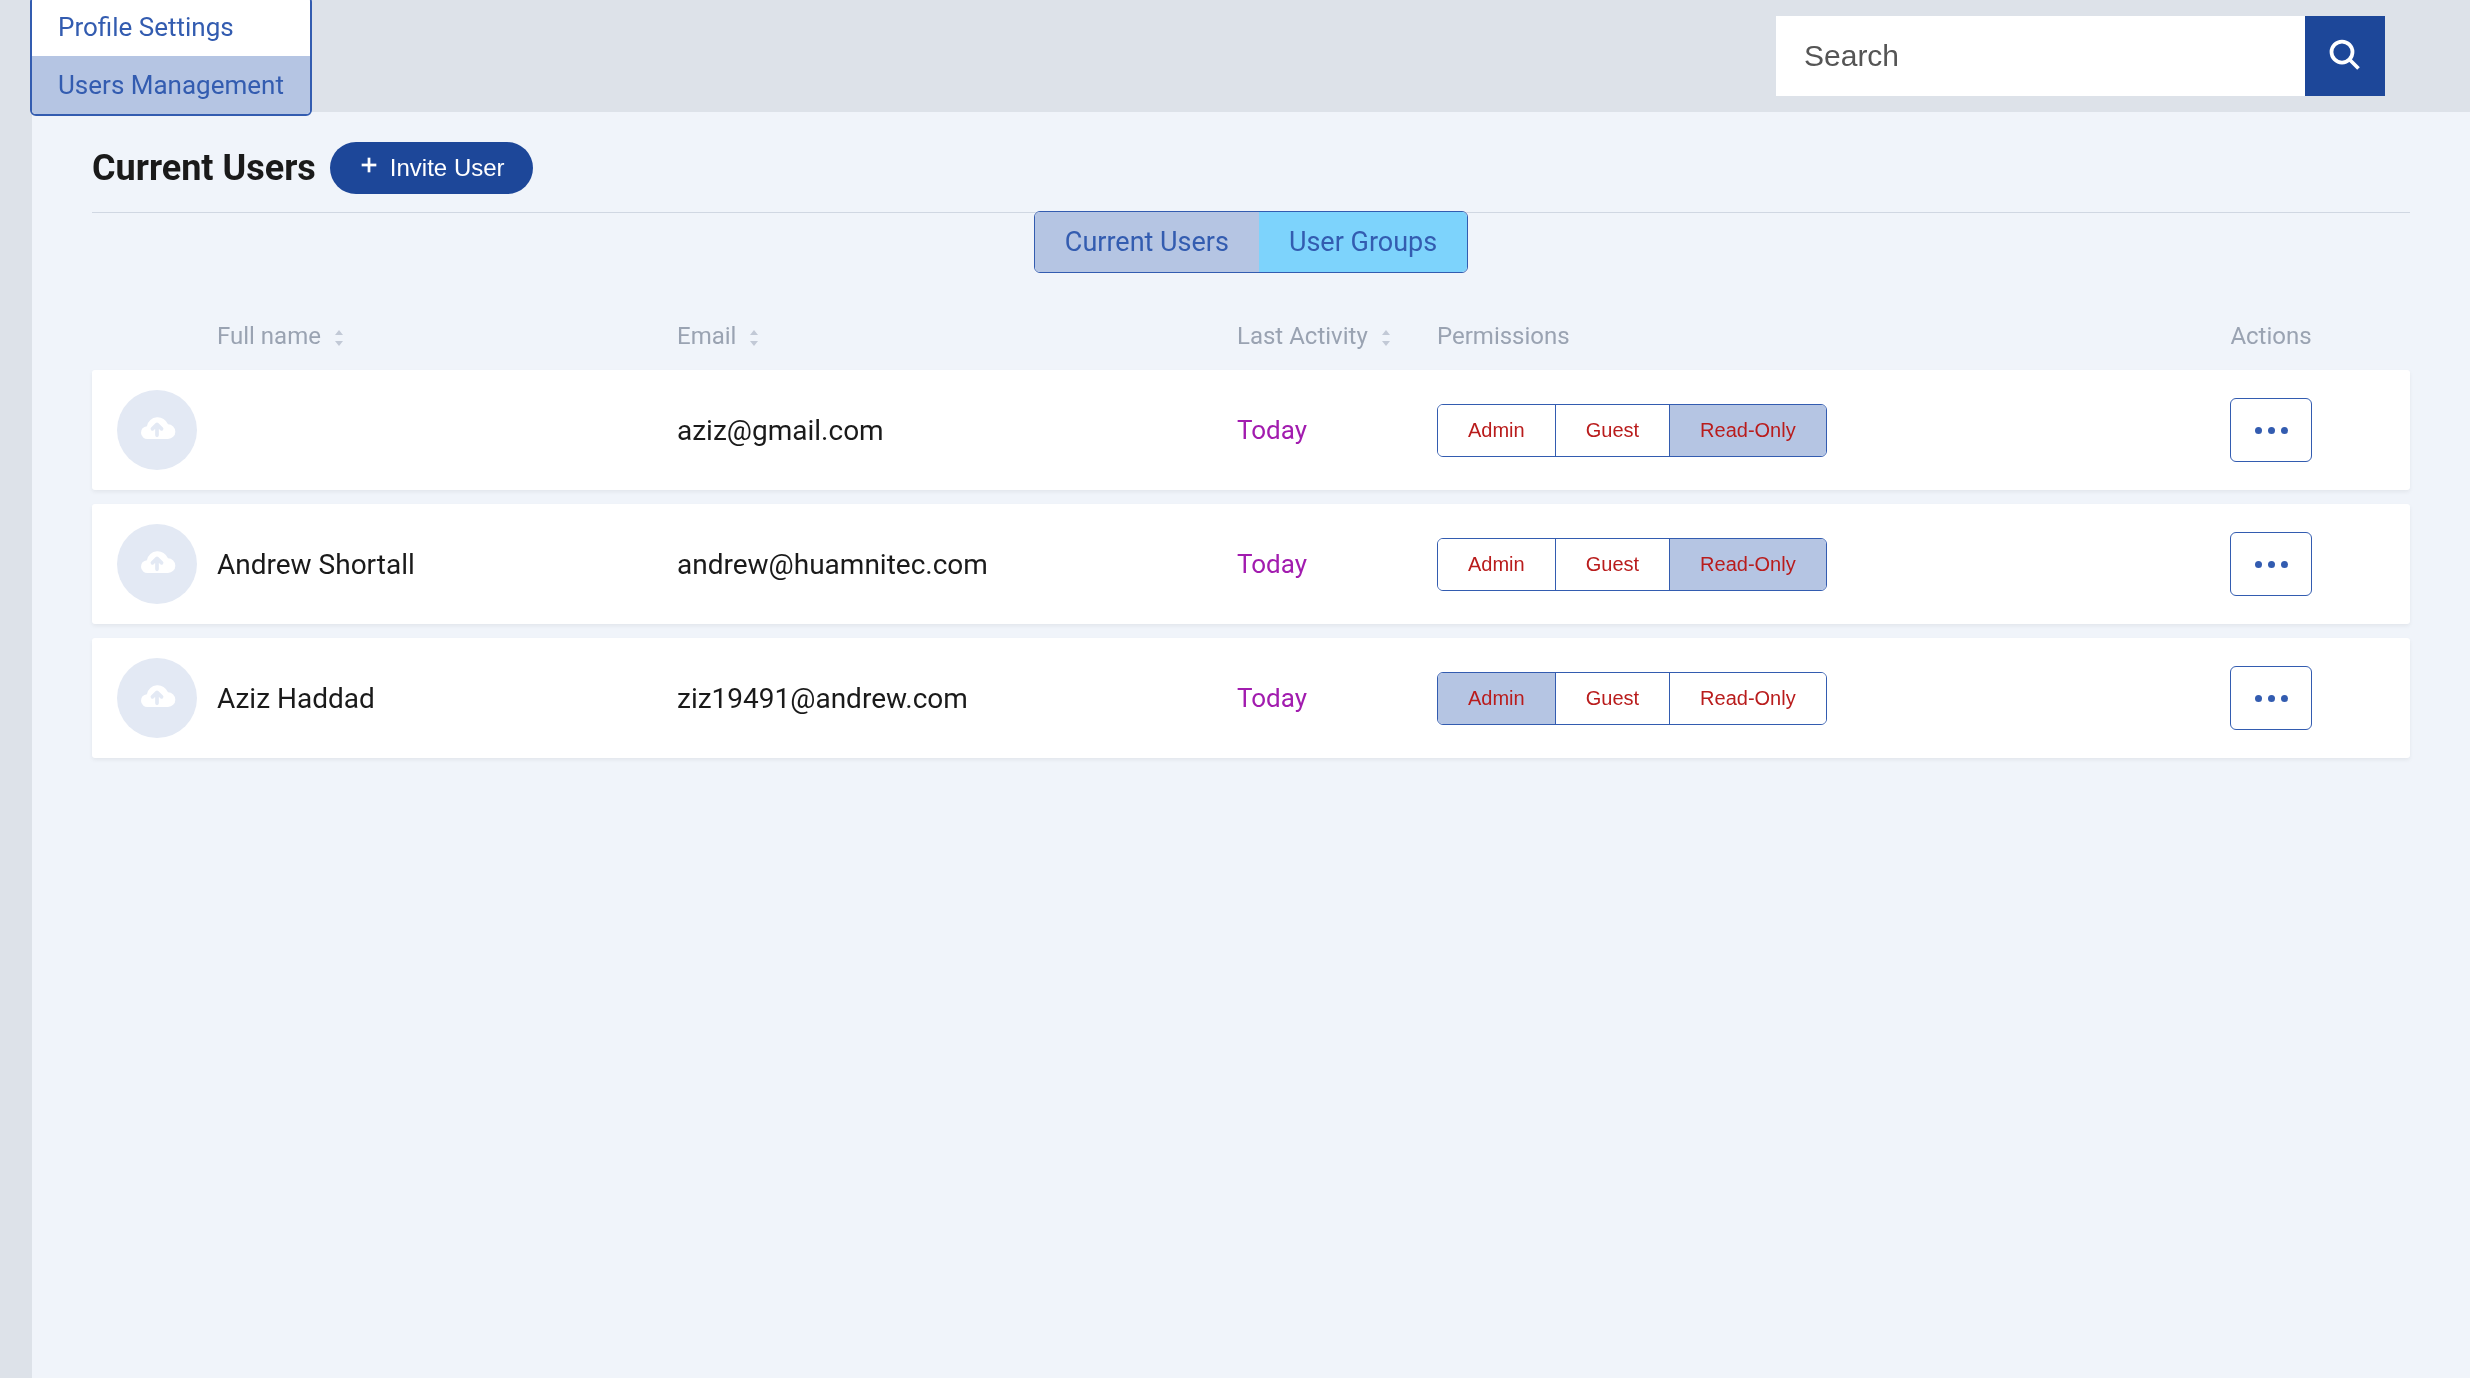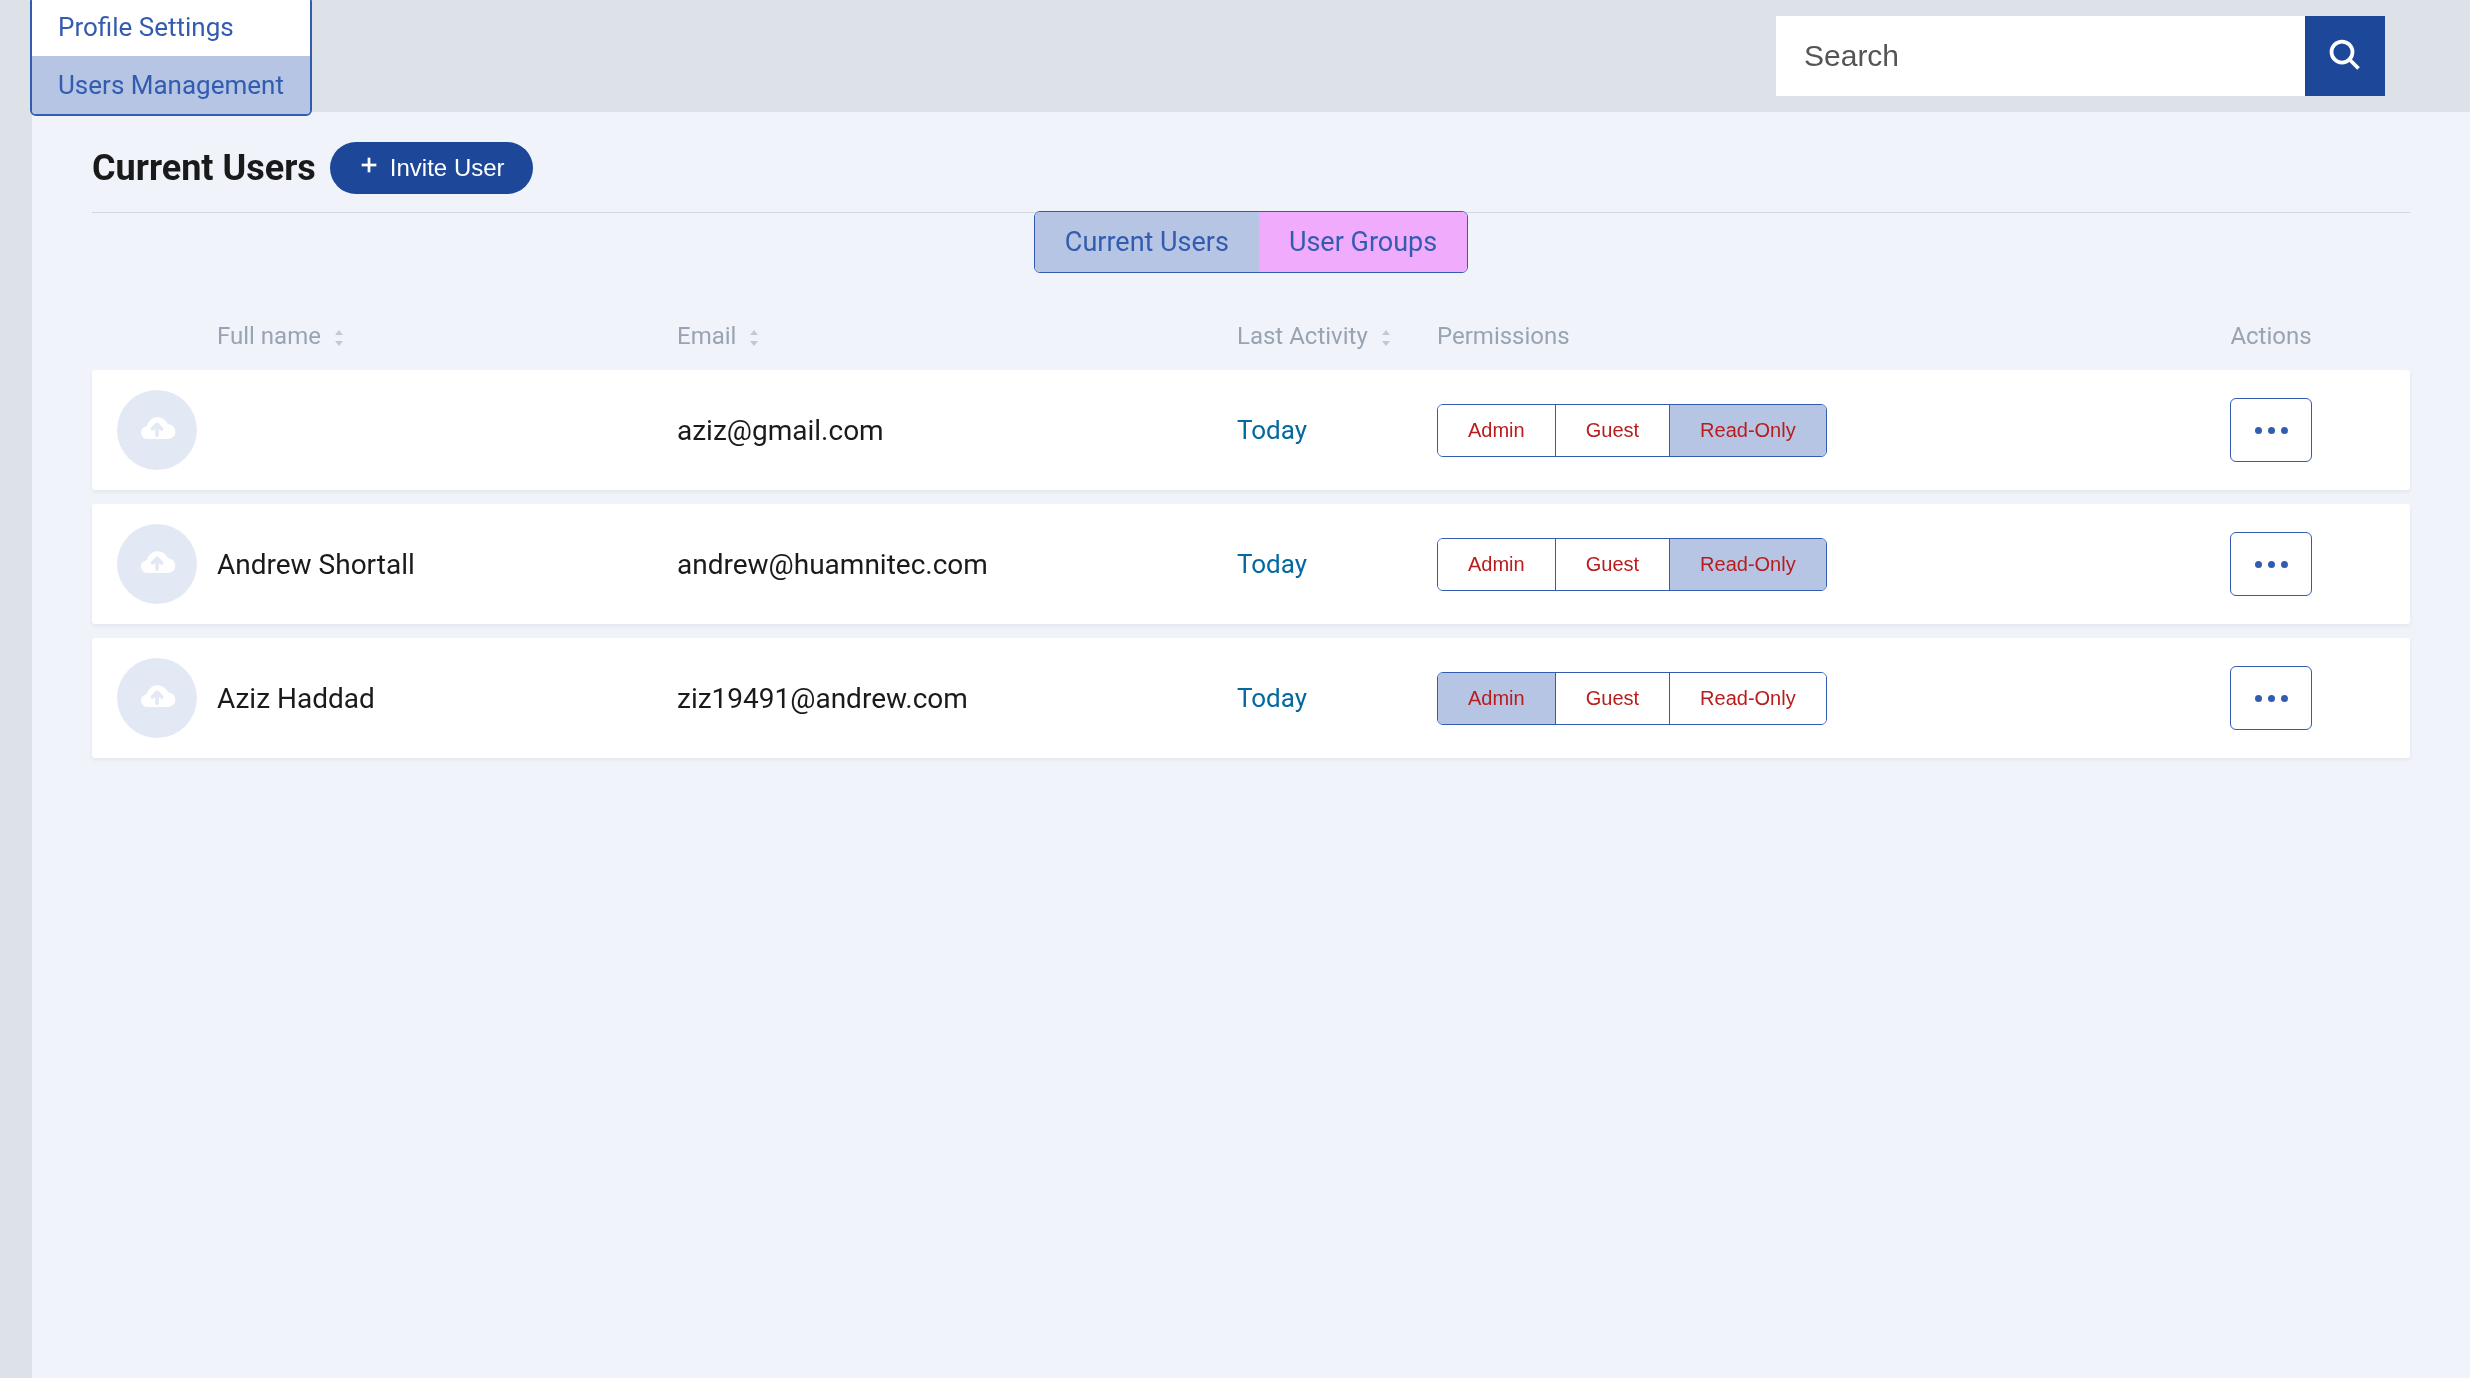--- a/index.html
+++ b/index.html
@@ -110,21 +110,21 @@
       border-radius: 6px;
       overflow: hidden;
       background: #fff;
       margin-top: -2px;
     }
     .sub-tab {
       padding: 14px 30px;
       font-size: 27px;
       color: #335cb0;
       cursor: pointer;
-      background: #f0abfc;
+      background: #7dd3fc;
     }
     .sub-tab.active {
       background: #b5c5e3;
     }
     .table-container {
       margin-top: 40px;
     }
     .table-header {
       display: flex;
       padding: 0 25px 20px 25px;
@@ -180,21 +180,21 @@
       font-size: 28px;
       font-weight: 400;
       color: #1a1a1a;
     }
     .email-cell {
       font-size: 28px;
       color: #1a1a1a;
     }
     .activity-cell {
       font-size: 26px;
-      color: #0369a1;
+      color: #a21caf;
     }
     .perm-group {
       display: flex;
       border: 1.5px solid #335cb0;
       border-radius: 6px;
       overflow: hidden;
       width: fit-content;
     }
     .perm-btn {
       padding: 14px 30px;

